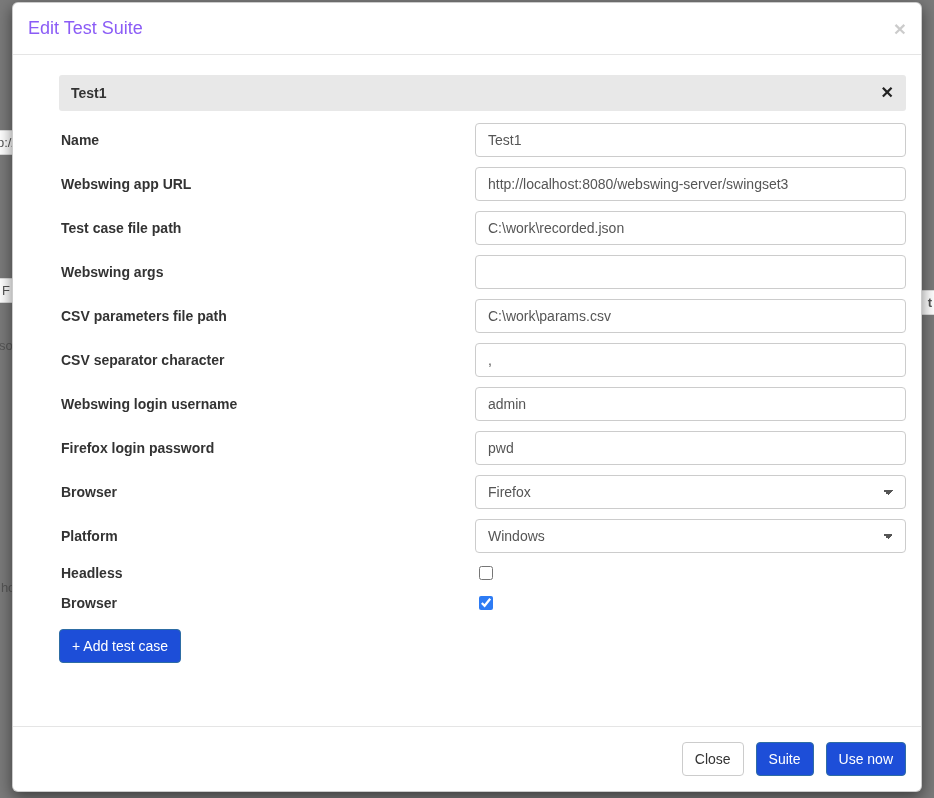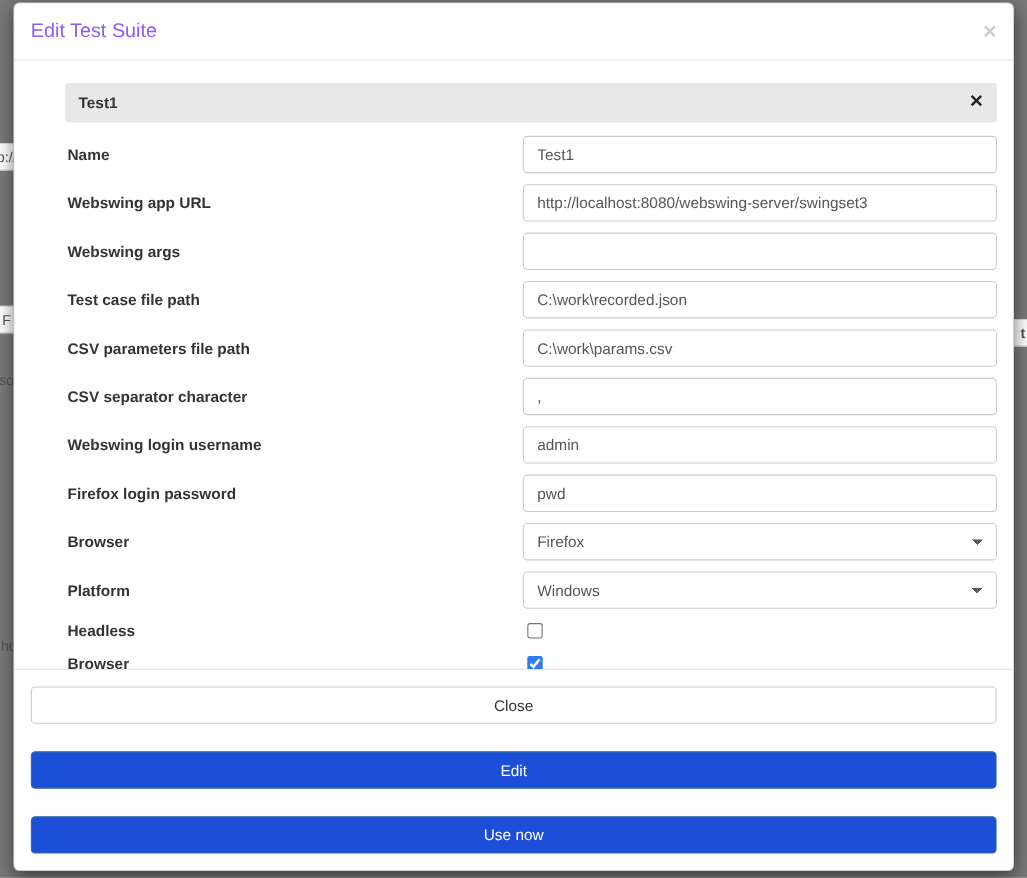--- a/index.html
+++ b/index.html
@@ -146,22 +146,21 @@
     border-color: #ccc;
   }
   .add-btn-wrap {
     margin-top: 16px;
   }
   .modal-footer {
     padding: 15px;
     border-top: 1px solid #e5e5e5;
     display: flex;
     justify-content: flex-end;
-    gap: 25px;
-    flex-direction: column;
+    gap: 12px;
   }
 </style>
 </head>
 <body>
 
 <div class="backdrop"></div>
 
 <div class="bg-fragment" style="top:130px; left:-10px;">p://l</div>
 <div class="bg-fragment" style="top:278px; left:-5px;">F</div>
 <div class="bg-fragment" style="top:334px; left:-7px; border:none; background:transparent;">so</div>
@@ -190,30 +189,30 @@
     </div>
 
     <div class="form-row">
       <label class="form-label">Webswing app URL</label>
       <div class="form-control-wrap">
         <input type="text" class="form-control" value="http://localhost:8080/webswing-server/swingset3" style="">
       </div>
     </div>
 
     <div class="form-row">
+      <label class="form-label">Test case file path</label>
+      <div class="form-control-wrap">
+        <input type="text" class="form-control" value="C:\work\recorded.json" style="">
+      </div>
+    </div>
+
+    <div class="form-row">
       <label class="form-label">Webswing args</label>
       <div class="form-control-wrap">
         <input type="text" class="form-control" value="" style="">
-      </div>
-    </div>
-
-    <div class="form-row">
-      <label class="form-label">Test case file path</label>
-      <div class="form-control-wrap">
-        <input type="text" class="form-control" value="C:\work\recorded.json" style="">
       </div>
     </div>
 
     <div class="form-row">
       <label class="form-label">CSV parameters file path</label>
       <div class="form-control-wrap">
         <input type="text" class="form-control" value="C:\work\params.csv" style="">
       </div>
     </div>
 
@@ -271,17 +270,17 @@
     </div>
 
     <div class="add-btn-wrap">
       <button class="btn btn-primary">+ Add test case</button>
     </div>
 
   </div>
 
   <div class="modal-footer">
     <button class="btn btn-default">Close</button>
-    <button class="btn btn-primary">Edit</button>
+    <button class="btn btn-primary">Suite</button>
     <button class="btn btn-primary">Use now</button>
   </div>
 
 </div>
 
 </body></html>

